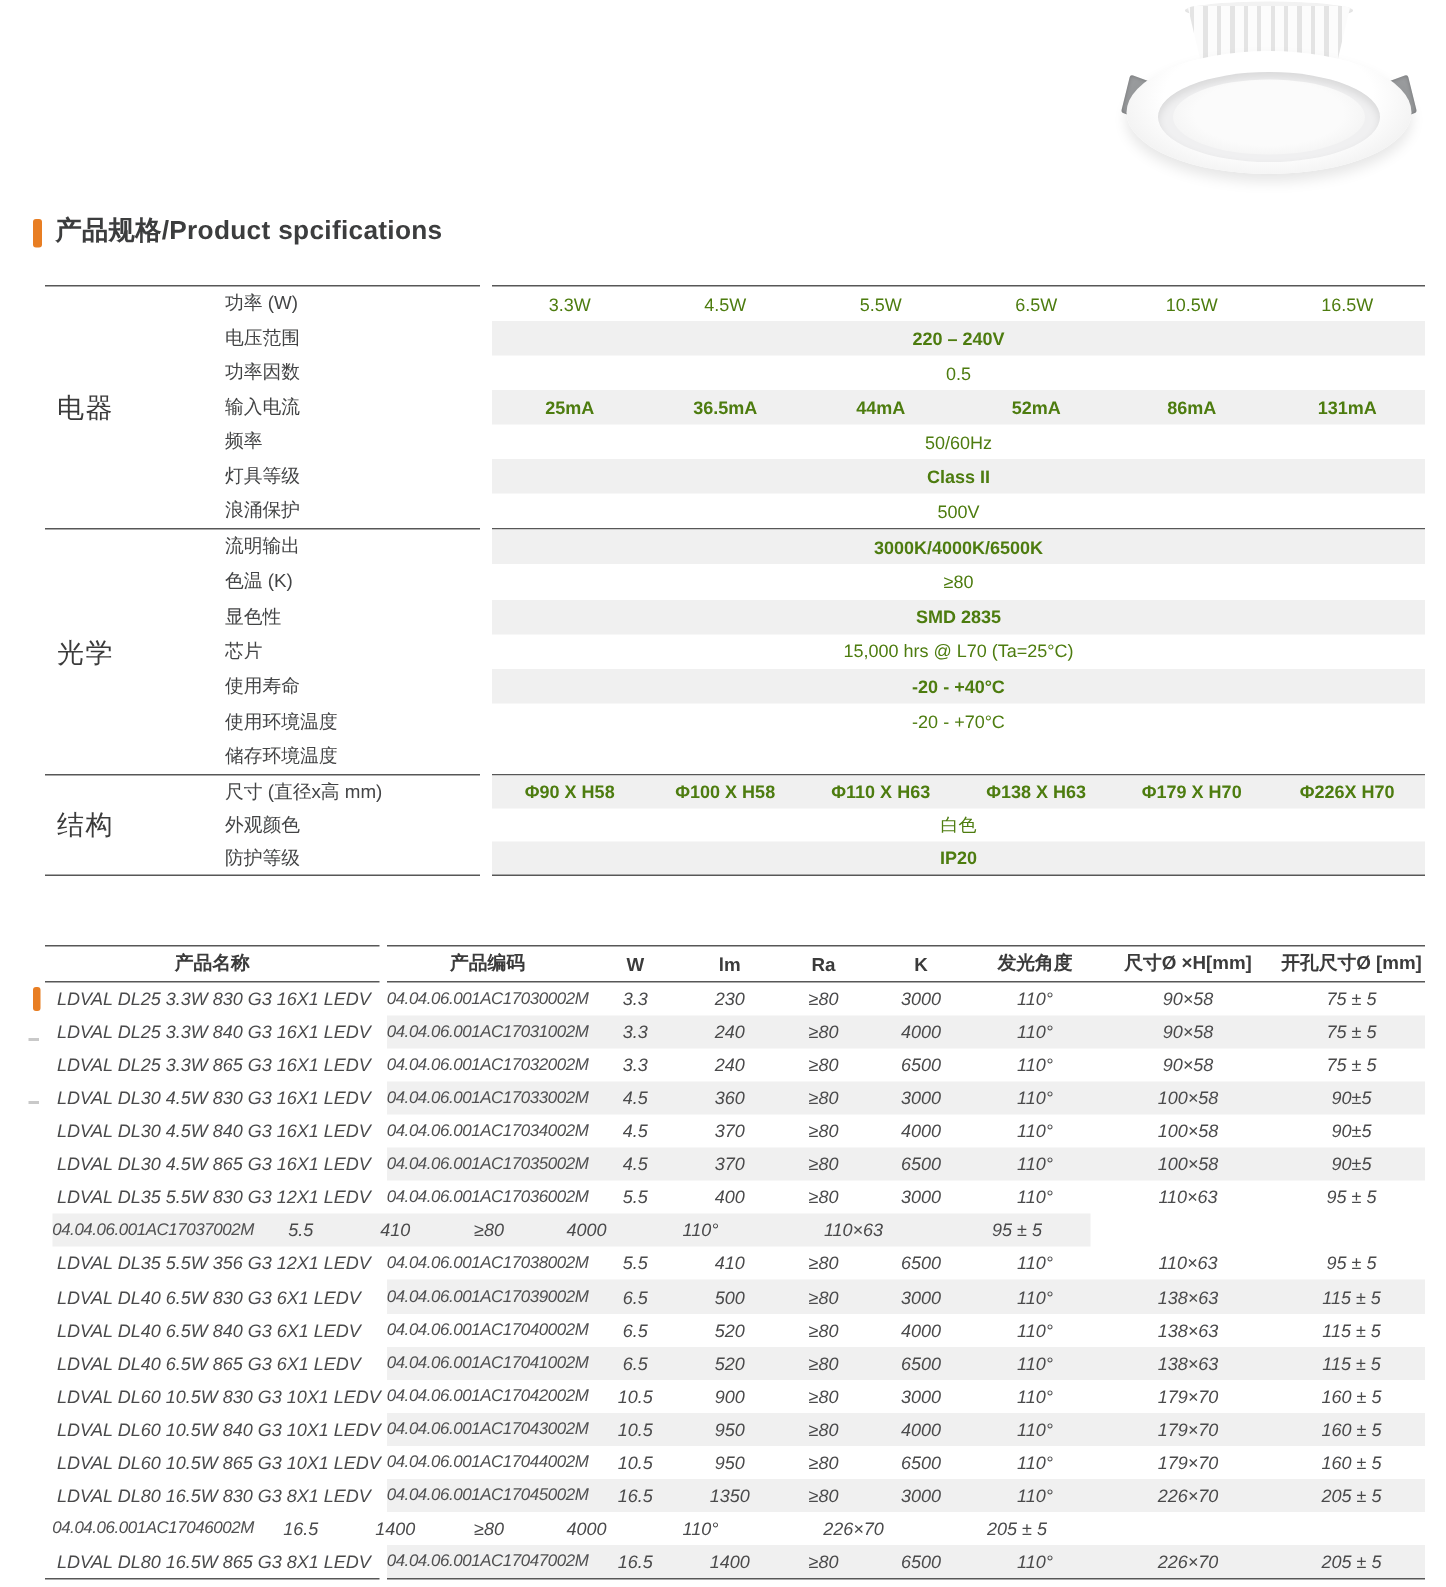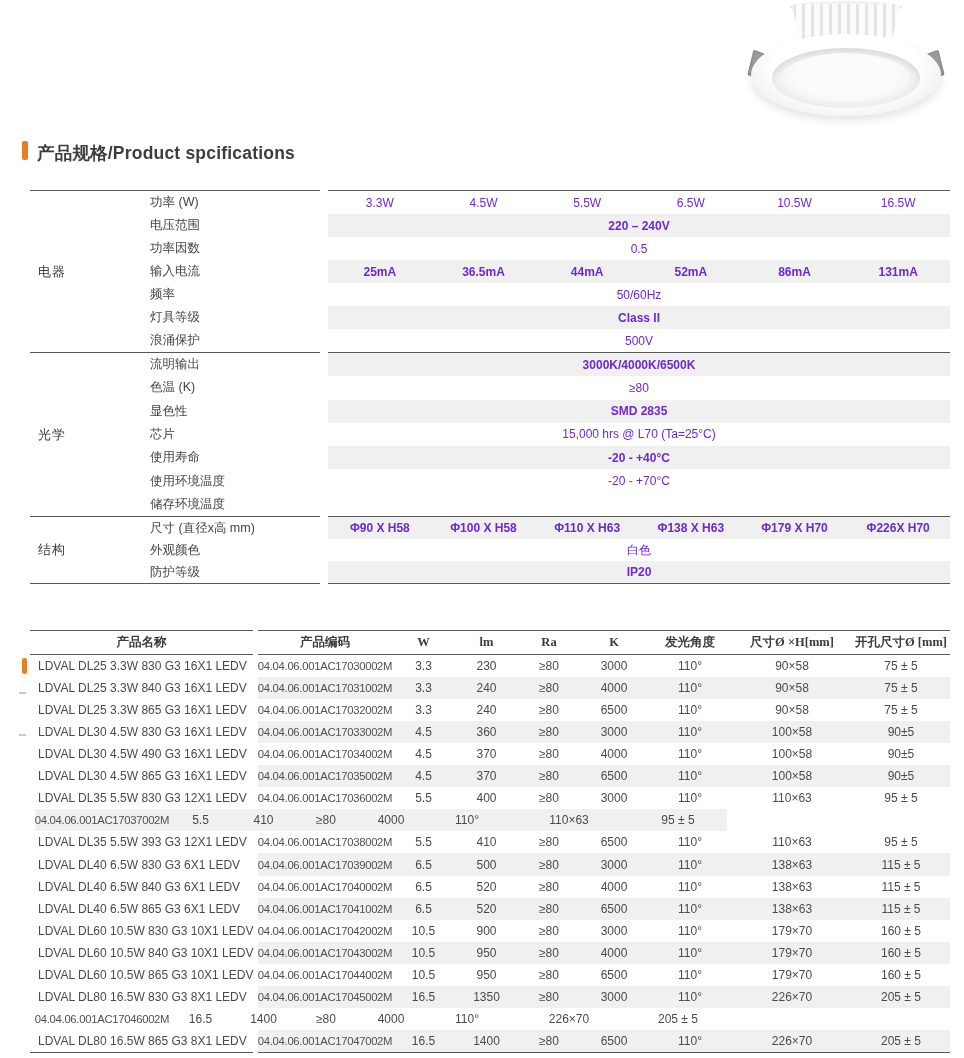--- a/index.html
+++ b/index.html
@@ -20,56 +20,56 @@
   .photo .clip-right { right:2px; transform:rotate(-14deg) skewY(-6deg); }
   .photo .trim { position:absolute; left:3px; top:30px; width:190px; height:82px; border-radius:50%;
     background:radial-gradient(ellipse at 50% 38%,#ffffff 52%,#f0f0f0 80%,#dedede 97%);
     box-shadow:0 5px 9px rgba(0,0,0,.10); }
   .photo .ring { position:absolute; left:24px; top:44px; width:148px; height:60px; border-radius:50%;
     background:#f0f0f1; box-shadow:inset 0 3px 6px rgba(0,0,0,.10); }
   .photo .lens { position:absolute; left:34px; top:49px; width:128px; height:50px; border-radius:50%;
     background:radial-gradient(ellipse at 50% 45%,#fbfbfb 55%,#ececec 100%); }
 
   
-  .title-row { position:absolute; left:22px; top:141px; display:flex; align-items:flex-start; }
+  .title-row { position:absolute; left:22px; top:141px; display:flex; align-items:flex-end; }
   .title-bar { width:6px; height:19px; border-radius:2px; margin-right:9px; }
   .title-text { font-size:17.5px; font-weight:bold; color:#3c3d3e; letter-spacing:.2px; }
 
   
   .spec { position:absolute; left:30px; top:190px; width:920px; }
   .spec-section { display:flex; }
   .spec-left { width:290px; position:relative; border-top:1px solid #575757; }
   .spec-gap { width:8px; }
   .spec-right { width:622px; border-top:1px solid #575757; display:grid; }
   .sec-label { position:absolute; left:8px; top:50%; transform:translateY(-50%);
-    font-size:13px; color:#3b3b3b; letter-spacing:1px; }
+    font-size:18px; color:#3b3b3b; letter-spacing:1px; }
   .row-labels { position:absolute; left:120px; top:0; right:0; bottom:0; display:grid; }
   .row-labels > div { display:flex; align-items:center; font-size:12.5px; color:#434445; }
-  .spec-right > div { font-size:12px; color:#6d28d9; }
+  .spec-right > div { font-size:12px; color:#4d7c0f; }
   .spec-vrow { display:grid; grid-template-columns:repeat(6,1fr); }
   .spec-vrow > div { display:flex; align-items:center; justify-content:center; }
   .spec-srow { display:flex; align-items:center; justify-content:center; }
   .shaded { background:#f0f0f0;font-weight:bold; }
   .spec-bottom { display:flex; }
   .spec-bottom .bl { width:290px; border-top:1px solid #575757; }
   .spec-bottom .bg { width:8px; }
   .spec-bottom .br { width:622px; border-top:1px solid #575757; }
 
   
   .ptable { position:absolute; left:30px; top:630px; width:920px; }
-  .pt-header { display:flex; height:25px;font-family:Liberation Serif, serif; }
+  .pt-header { display:flex; height:25px; }
   .pt-header .h-name { width:223px; border-top:1.5px solid #575757; border-bottom:1px solid #575757;
     display:flex; align-items:center; justify-content:center; }
   .pt-header .h-gap { width:5px; }
   .pt-header .h-rest { width:692px; border-top:1.5px solid #575757; border-bottom:1px solid #575757;
     display:grid; grid-template-columns:134px 63px 63px 62px 68px 84px 120px 98px; }
   .pt-header .h-rest > div, .pt-header .h-name { font-size:12.5px; font-weight:bold; color:#3b3b3b; }
   .pt-header .h-rest > div { display:flex; align-items:center; justify-content:center; }
   .pt-body { height:397px; display:grid; grid-template-rows:repeat(18,1fr); }
-  .pt-row { display:flex; height:100%; }
+  .pt-row { display:flex; height:100%;font-style:italic; }
   .pt-name { width:223px; display:flex; align-items:center; padding-left:8px;
     font-size:12px; color:#4a4a4b; white-space:nowrap; }
   .pt-gap { width:5px; }
   .pt-rest { width:692px; height:100%; display:grid; grid-template-columns:134px 63px 63px 62px 68px 84px 120px 98px; }
   .pt-rest > div { display:flex; align-items:center; justify-content:center; font-size:12px; color:#4a4a4b; }
   .pt-rest > div.code { font-size:11.3px; letter-spacing:-.3px; color:#505051; }
   .pt-row.shaded-row .pt-rest { background:#f0f0f0; }
   .pt-bottom { display:flex; }
   .pt-bottom .bl { width:223px; border-top:1.5px solid #575757; }
   .pt-bottom .bg { width:5px; }
@@ -258,21 +258,21 @@
             <div>4.5</div>
             <div>360</div>
             <div>≥80</div>
             <div>3000</div>
             <div>110°</div>
             <div>100×58</div>
             <div>90±5</div>
           </div>
         </div>
         <div class="pt-row">
-          <div class="pt-name">LDVAL DL30 4.5W 490 G3 16X1 LEDV</div>
+          <div class="pt-name">LDVAL DL30 4.5W 840 G3 16X1 LEDV</div>
           <div class="pt-gap"></div>
           <div class="pt-rest">
             <div class="code">04.04.06.001AC17034002M</div>
             <div>4.5</div>
             <div>370</div>
             <div>≥80</div>
             <div>4000</div>
             <div>110°</div>
             <div>100×58</div>
             <div>90±5</div>
@@ -313,21 +313,21 @@
             <div>5.5</div>
             <div>410</div>
             <div>≥80</div>
             <div>4000</div>
             <div>110°</div>
             <div>110×63</div>
             <div>95 ± 5</div>
           </div>
         </div>
         <div class="pt-row">
-          <div class="pt-name">LDVAL DL35 5.5W 393 G3 12X1 LEDV</div>
+          <div class="pt-name">LDVAL DL35 5.5W 356 G3 12X1 LEDV</div>
           <div class="pt-gap"></div>
           <div class="pt-rest">
             <div class="code">04.04.06.001AC17038002M</div>
             <div>5.5</div>
             <div>410</div>
             <div>≥80</div>
             <div>6500</div>
             <div>110°</div>
             <div>110×63</div>
             <div>95 ± 5</div>

